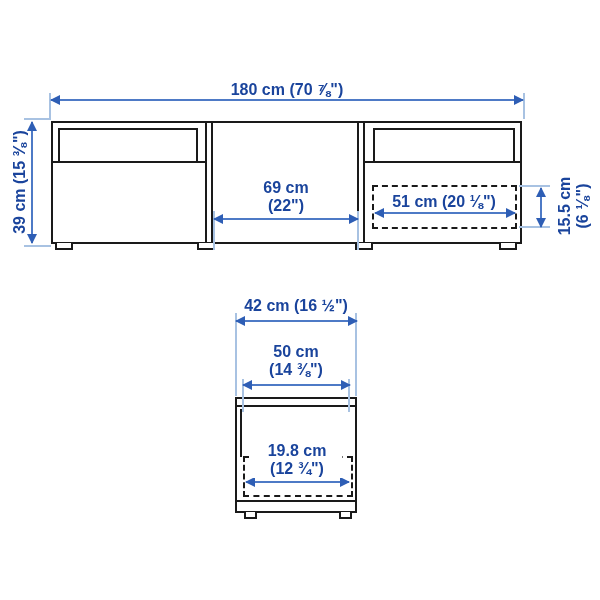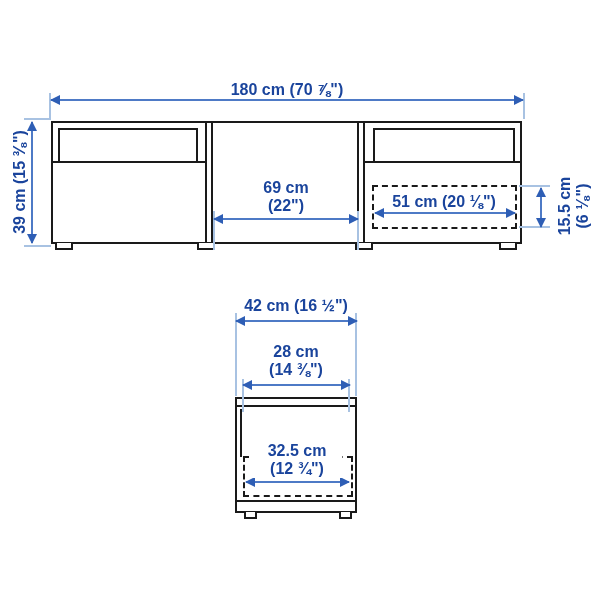--- a/index.html
+++ b/index.html
@@ -106,40 +106,40 @@
     
     <div class="dim-label" style="left:196px;top:297px;width:200px">42 cm (16 ½")</div>
     <div class="ext-v" style="left:235px;top:313px;height:83px"></div>
     <div class="ext-v" style="left:355px;top:313px;height:83px"></div>
     <div class="dim-h" style="left:236px;top:320px;width:121px">
       <i class="ah ah-l"></i>
       <i class="ah ah-r"></i>
     </div>
 
     
-    <div class="dim-label" style="left:246px;top:343px;width:100px">28 cm</div>
+    <div class="dim-label" style="left:246px;top:343px;width:100px">50 cm</div>
     <div class="dim-label" style="left:246px;top:361px;width:100px">(14 ⅜")</div>
     <div class="ext-v" style="left:242px;top:379px;height:33px"></div>
     <div class="ext-v" style="left:348px;top:379px;height:33px"></div>
     <div class="dim-h" style="left:243px;top:384px;width:107px">
       <i class="ah ah-l"></i>
       <i class="ah ah-r"></i>
     </div>
 
     
     <div class="outline" style="left:235px;top:397px;width:122px;height:116px"></div>
     <div class="hline" style="left:237px;top:405px;width:118px"></div>
     <div class="vline" style="left:240px;top:409px;height:48px"></div>
     <div class="dashed" style="left:243px;top:456px;width:110px;height:41px"></div>
     <div class="hline" style="left:237px;top:500px;width:118px"></div>
     <div class="foot" style="left:244px;top:512px;width:13px;height:7px"></div>
     <div class="foot" style="left:339px;top:512px;width:13px;height:7px"></div>
 
     
-    <div class="dim-label masked" style="left:252px;top:442px;width:90px">32.5 cm</div>
+    <div class="dim-label masked" style="left:252px;top:442px;width:90px">19.8 cm</div>
     <div class="dim-label masked" style="left:252px;top:460px;width:90px">(12 ¾")</div>
     <div class="dim-h" style="left:246px;top:481px;width:103px">
       <i class="ah ah-l"></i>
       <i class="ah ah-r"></i>
     </div>
   </div>
 
 </div>
 
 </body></html>

